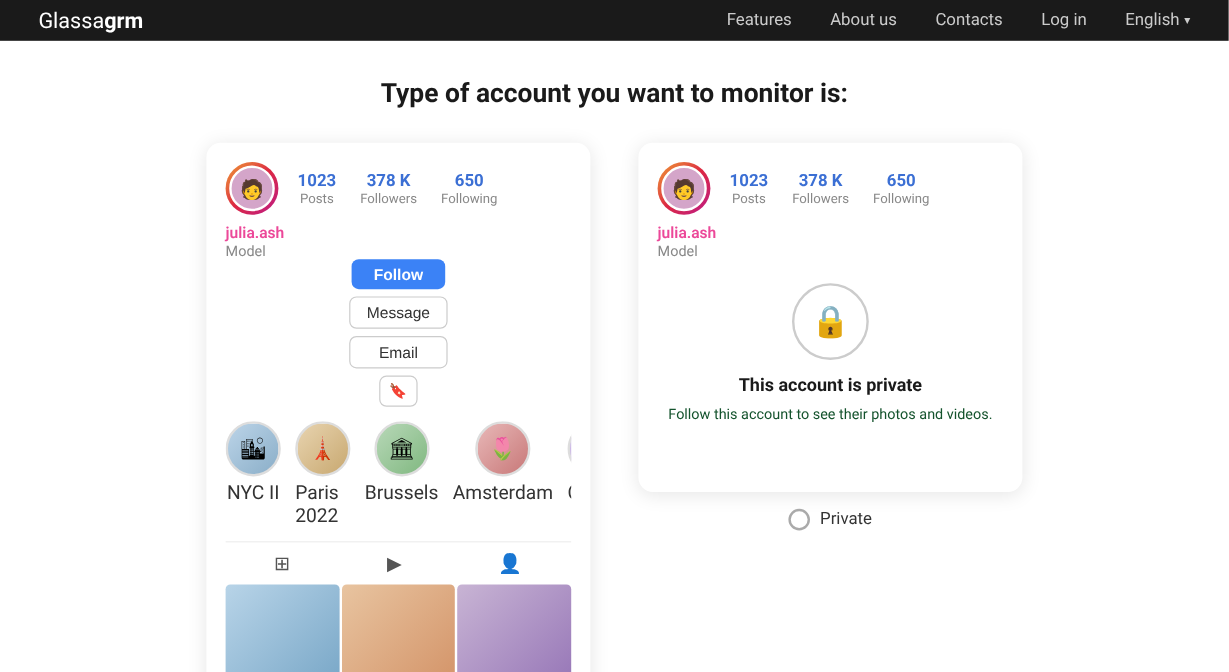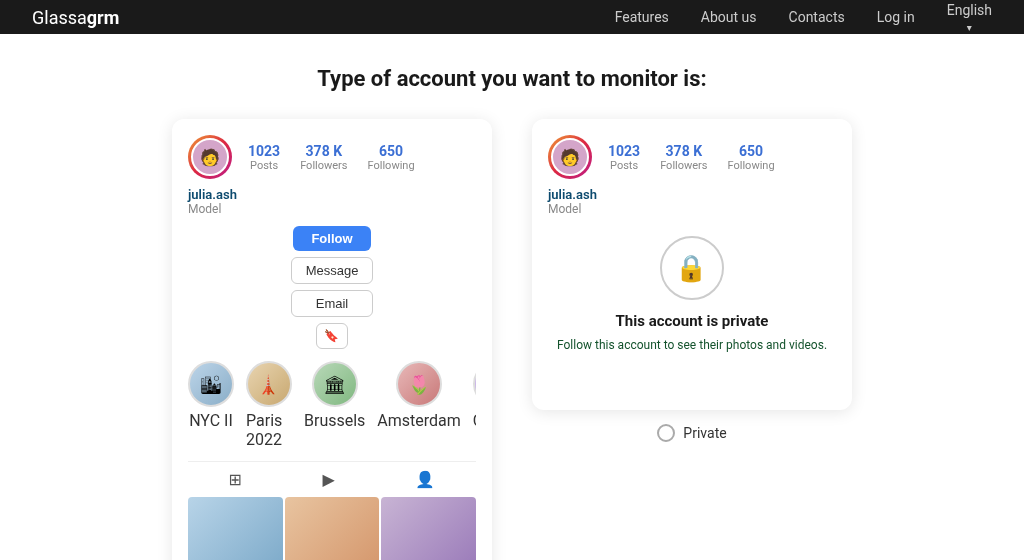--- a/index.html
+++ b/index.html
@@ -31,21 +31,20 @@
       text-decoration: none;
       cursor: pointer;
     }
     .nav-lang {
       display: flex;
       align-items: center;
       gap: 4px;
       color: #cccccc;
       font-size: 14px;
       cursor: pointer;
-      flex-direction: column;
     }
     .chevron {
       font-size: 10px;
     }
 
     
     .main {
       padding: 32px 60px 24px;
       display: flex;
       flex-direction: column;
@@ -132,26 +131,25 @@
     }
     .stat-label {
       font-size: 11px;
       color: #888;
     }
 
     
     .username {
       font-size: 13px;
       font-weight: 600;
-      color: #0c4a6e;
+      color: #ec4899;
     }
     .user-desc {
       font-size: 12px;
       color: #888;
-      margin-bottom: 10px;
     }
 
     
     .action-btns {
       display: flex;
       gap: 6px;
       margin-bottom: 12px;
       align-items: center;
       flex-direction: column;
     }

